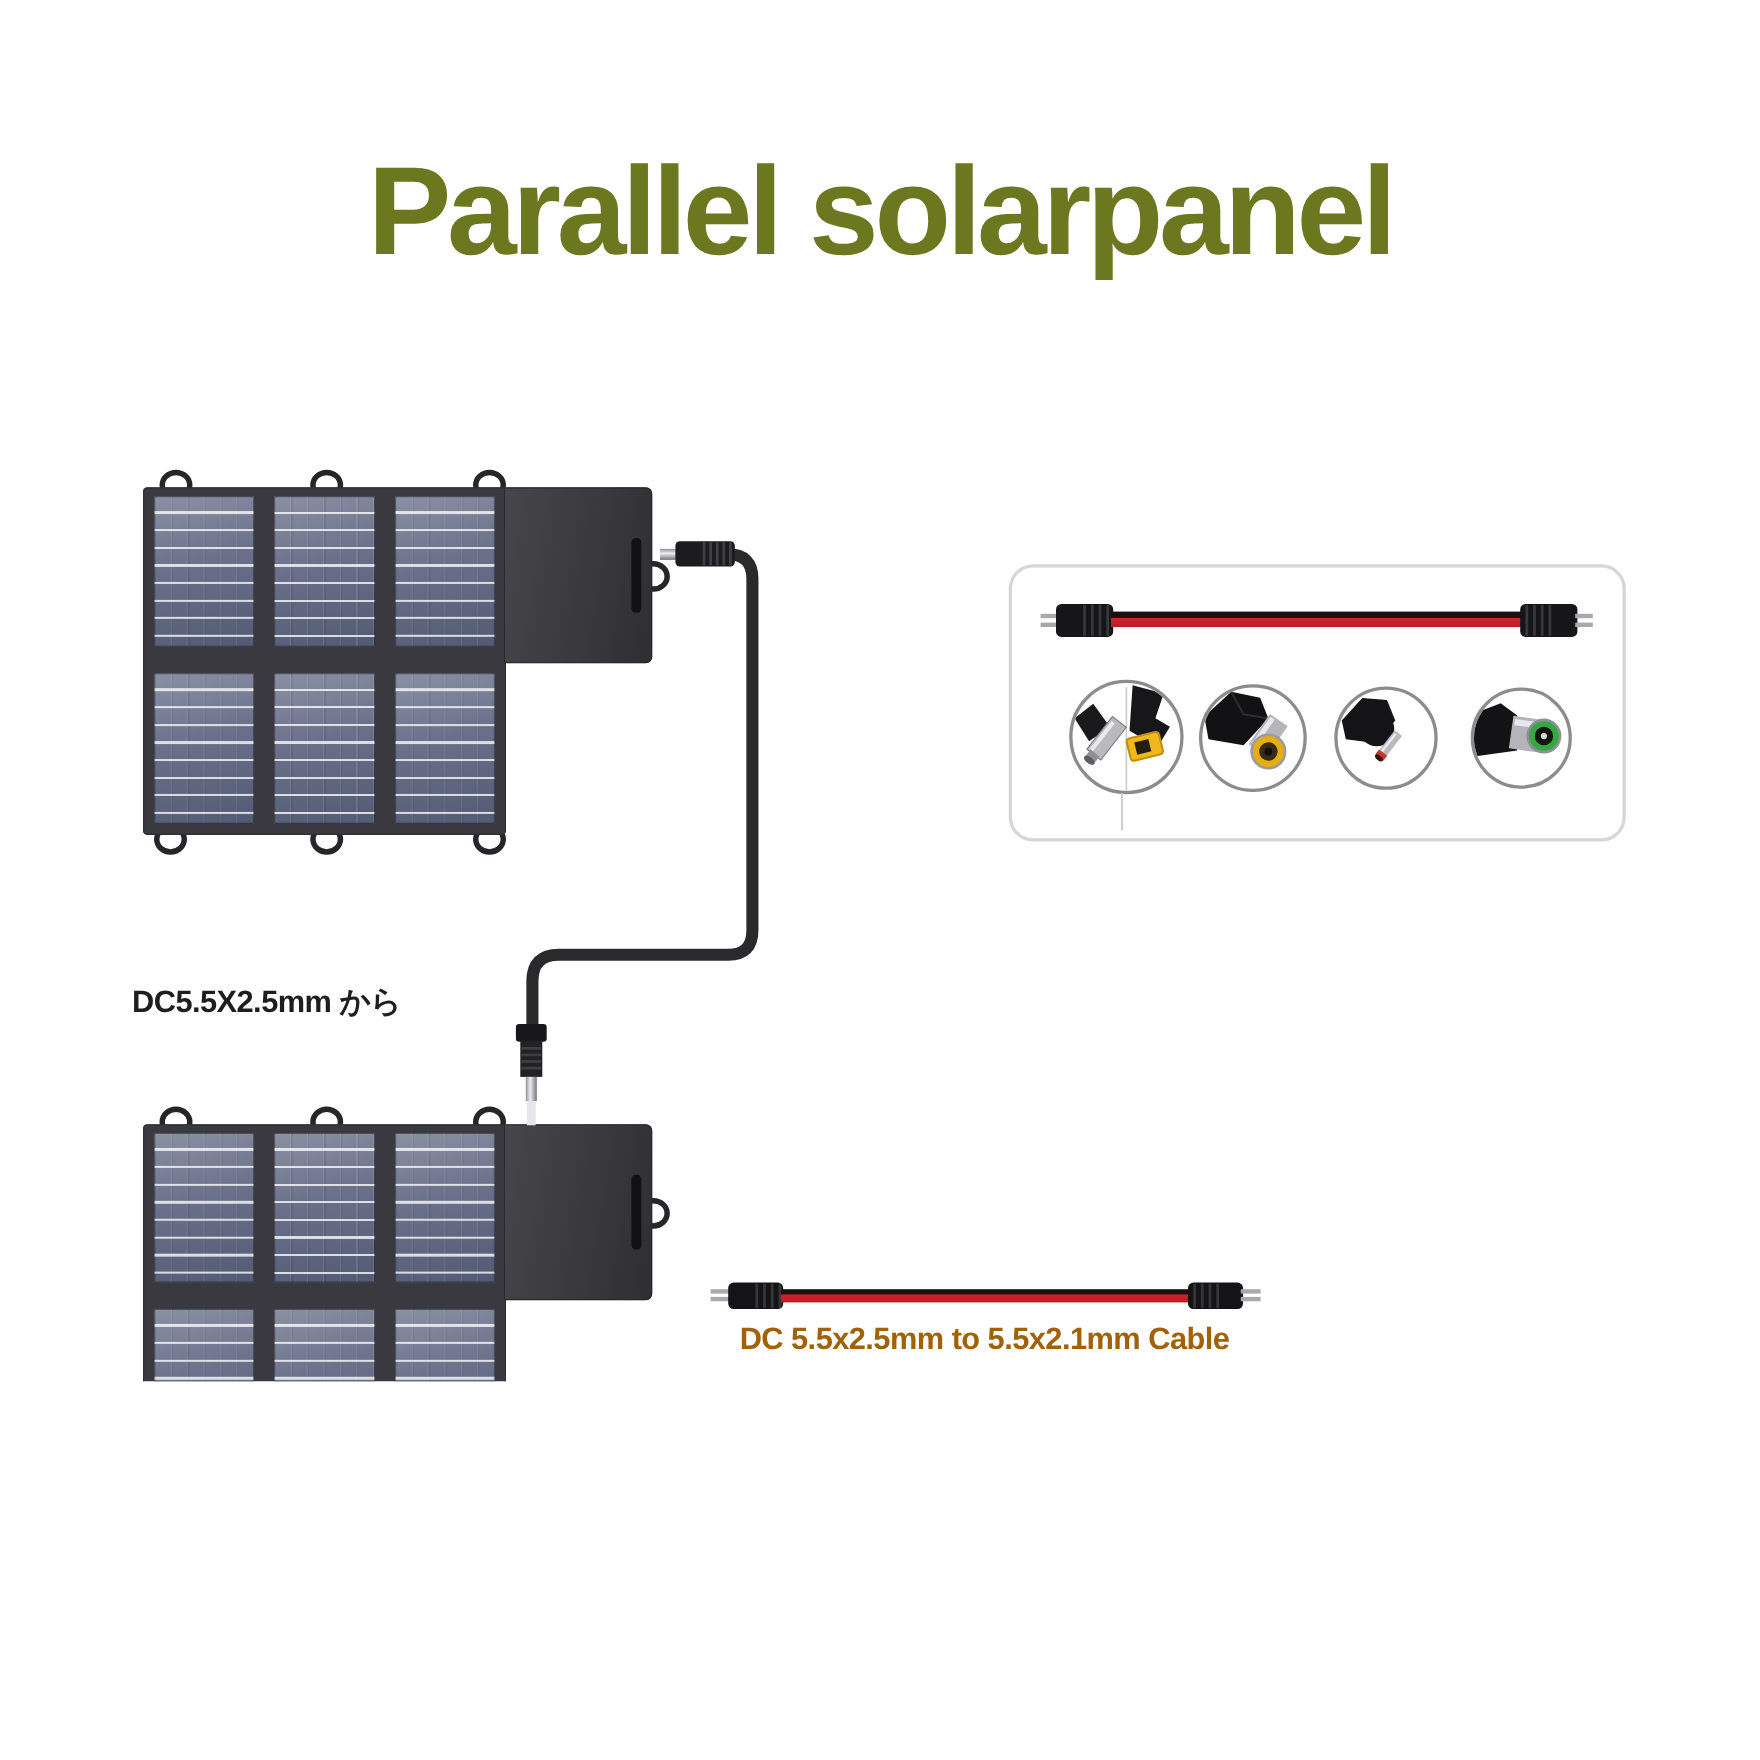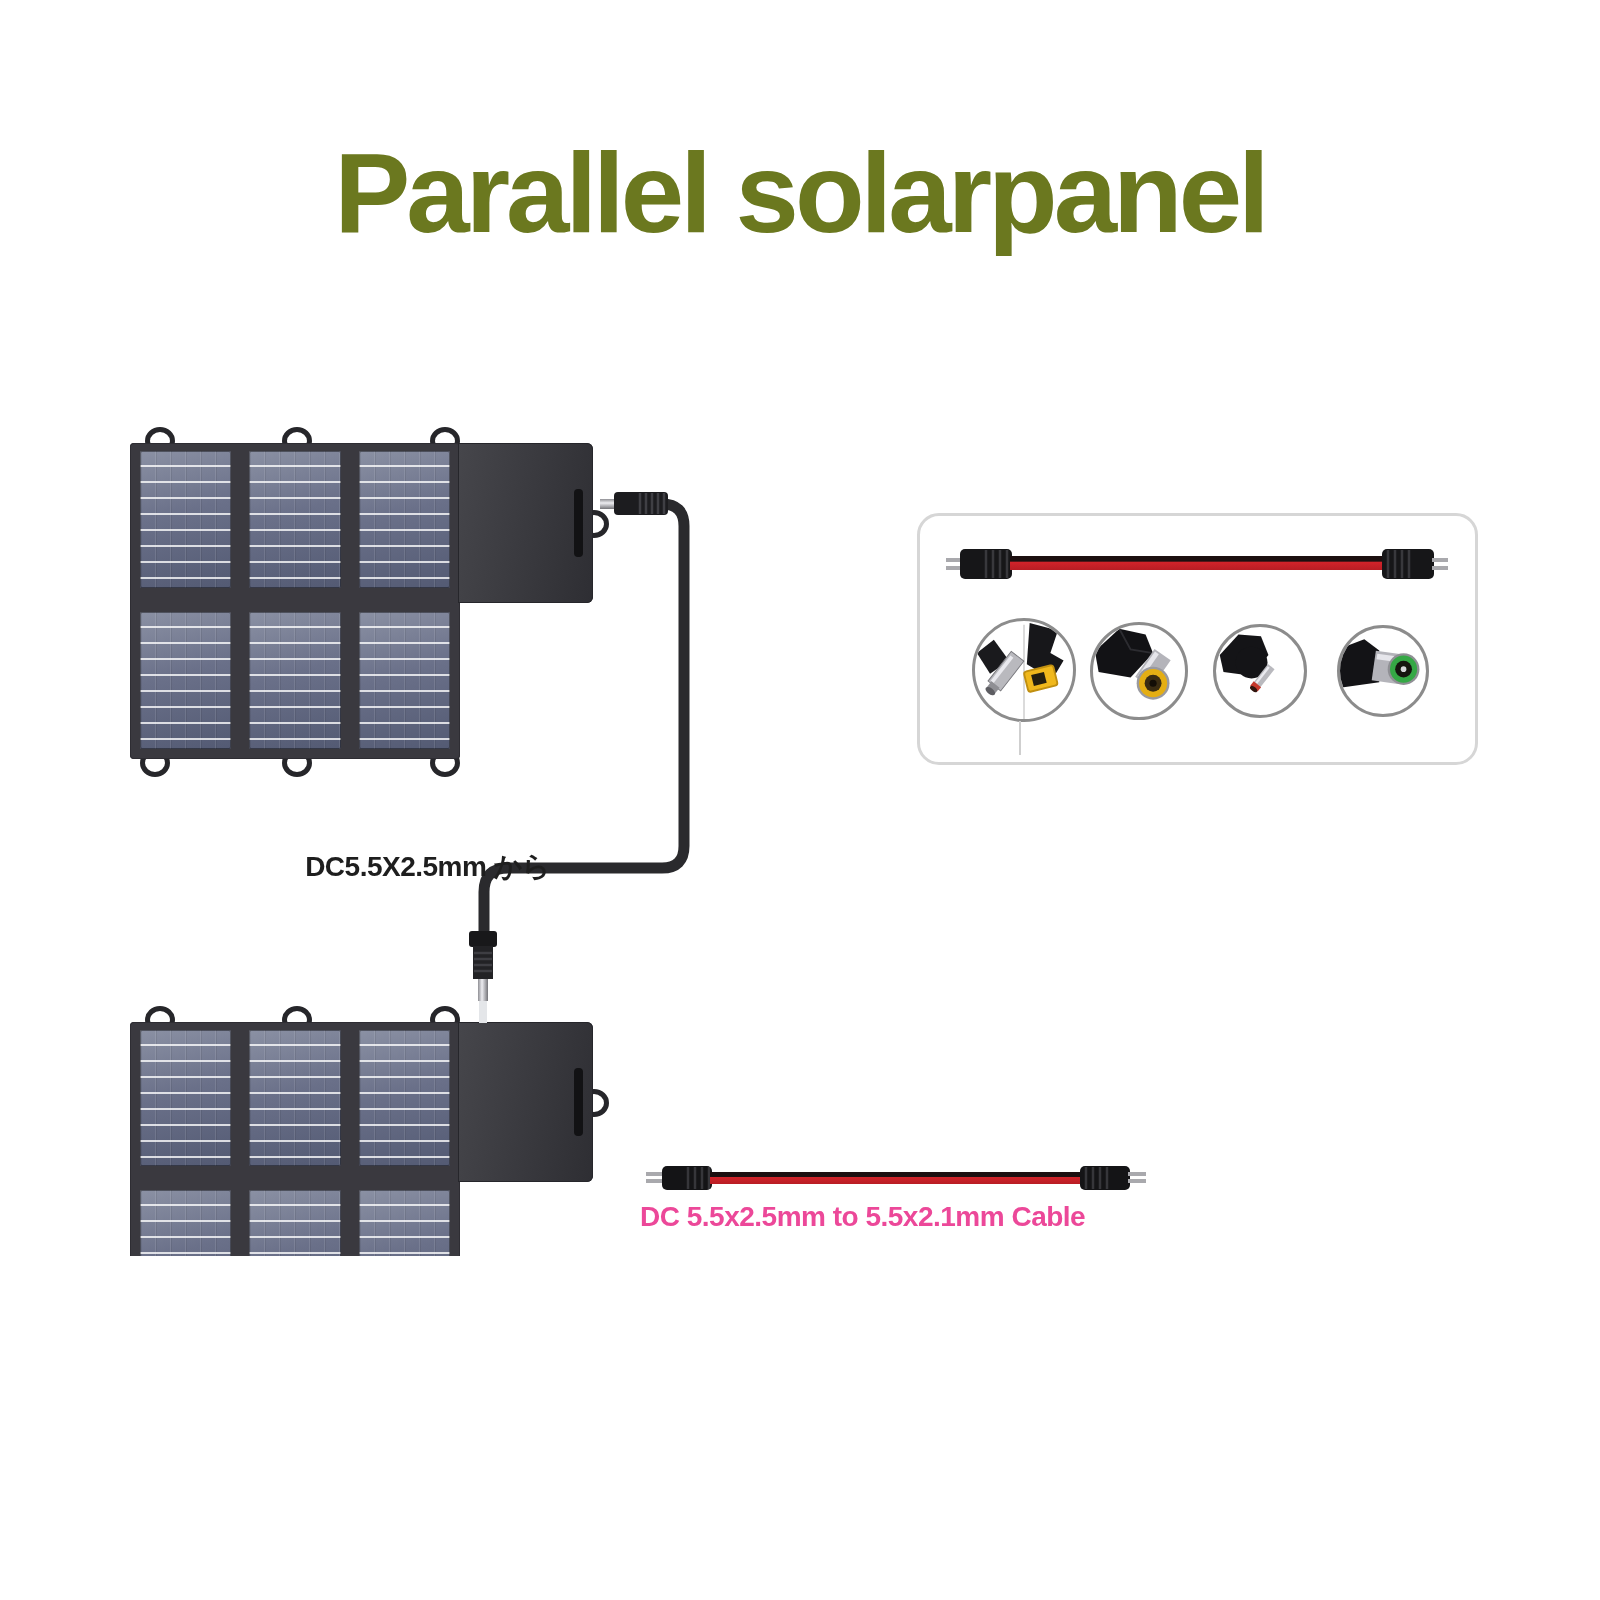--- a/index.html
+++ b/index.html
@@ -35,26 +35,26 @@
     position:absolute;width:135px;height:160px;z-index:2;
     background:linear-gradient(100deg,#46464b 0%,#39393e 55%,#2e2e33 100%);
     border-radius:0 6px 6px 0;box-shadow:0 0 0 1px #26262b inset;
   }
   .flap-slot{
     position:absolute;right:10px;top:46px;width:9px;height:68px;
     background:#121214;border-radius:4px;
   }
   
   .adapter-label{
-    position:absolute;left:120px;top:848px;width:430px;text-align:right;z-index:4;
+    position:absolute;left:120px;top:892px;width:430px;text-align:left;z-index:4;
     font-weight:bold;font-size:28px;line-height:38px;letter-spacing:-0.5px;color:#1e1e1e;
   }
   .bottom-cable-label{
-    position:absolute;left:640px;top:1198px;width:510px;z-index:4;
-    font-weight:bold;font-size:28px;line-height:38px;letter-spacing:-0.5px;color:#ec4899;
+    position:absolute;left:640px;top:1198px;width:510px;text-align:center;z-index:4;
+    font-weight:bold;font-size:28px;line-height:38px;letter-spacing:-0.5px;color:#a16207;
     white-space:nowrap;
   }
   
   .connector-box{
     position:absolute;left:917px;top:513px;width:561px;height:252px;z-index:2;
     background:#ffffff;border:3px solid #d6d6d6;border-radius:22px;box-sizing:border-box;
   }
   .tip-circle{
     position:absolute;border:3px solid #8c8c8c;border-radius:50%;background:#ffffff;
     box-sizing:border-box;z-index:3;overflow:hidden;

